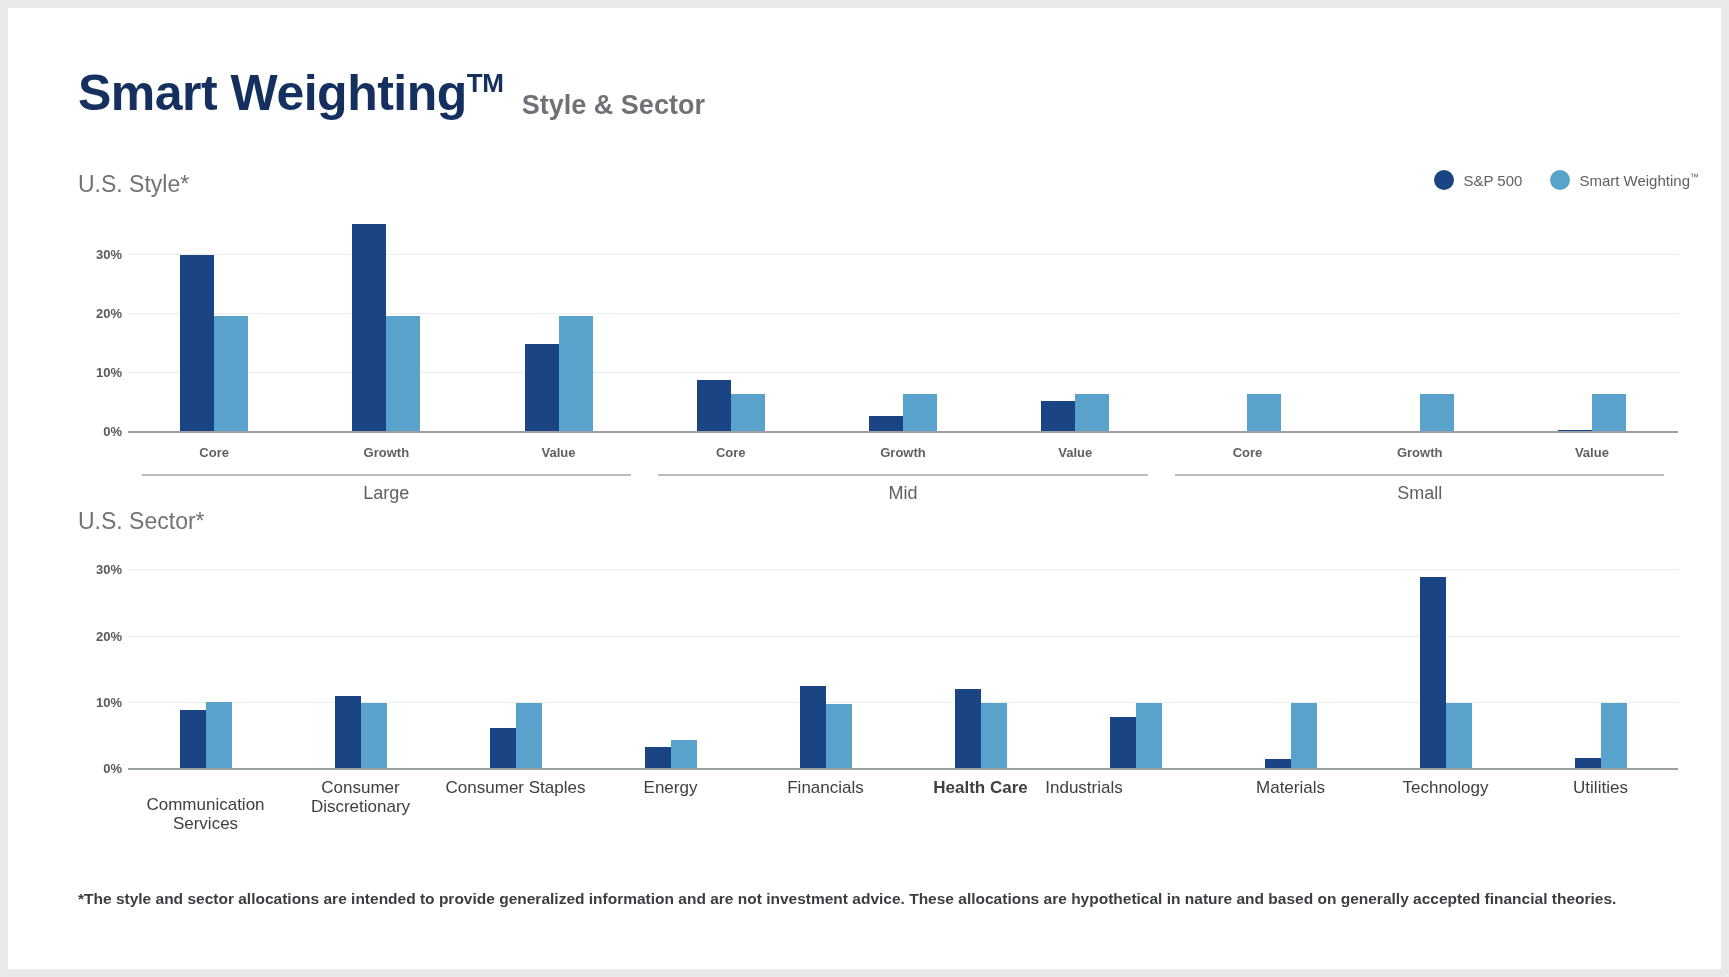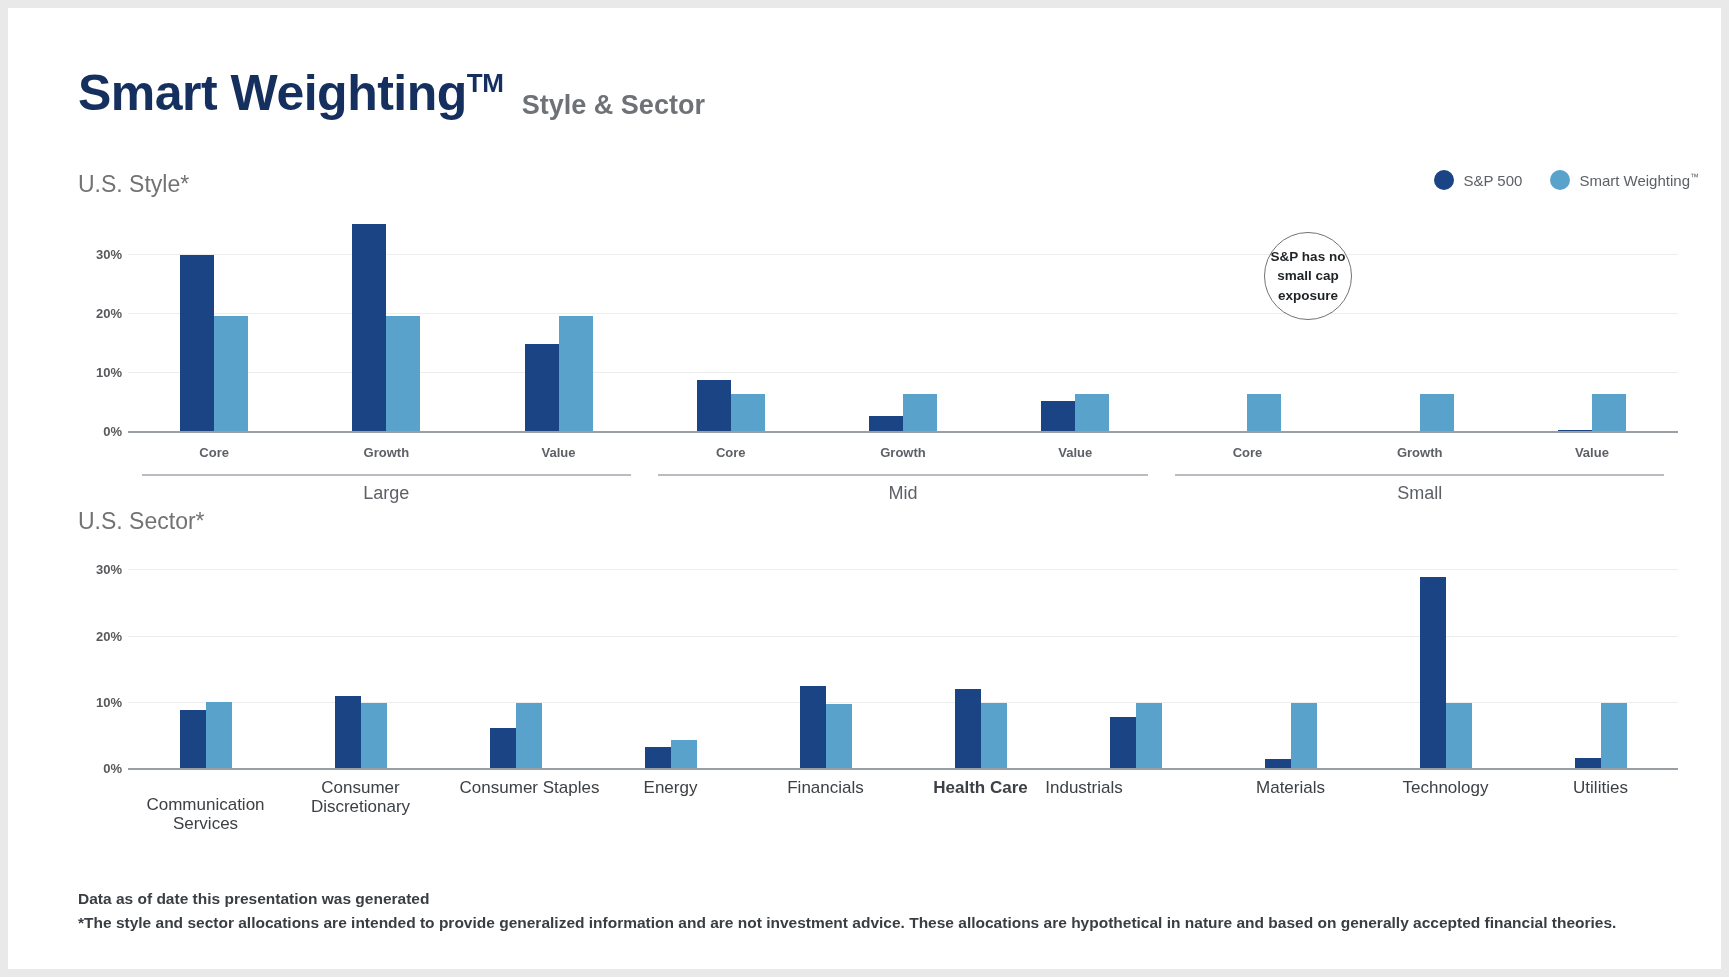--- a/index.html
+++ b/index.html
@@ -168,23 +168,20 @@
       <div class="xlabel-style" style="left: 1341.67px; width: 172.222px; margin-left: 0px;">Growth</div>
       <div class="xlabel-style" style="left: 1513.89px; width: 172.222px; margin-left: 0px;">Value</div>
       <div class="group-rule" style="left: 63.7778px; width: 489.111px;"></div>
       <div class="group-label" style="left: 308.333px;">Large</div>
       <div class="group-rule" style="left: 580.444px; width: 489.111px;"></div>
       <div class="group-label" style="left: 825px;">Mid</div>
       <div class="group-rule" style="left: 1097.11px; width: 489.111px;"></div>
       <div class="group-label" style="left: 1341.67px;">Small</div>
     </div>
 
-  <div id="annotation">
-    <span>S&amp;P has no small cap exposure</span>
-  </div>
 
   <div class="chart" id="sector-chart">
     <div class="plot" id="sector-plot">
         <div class="ytick" style="top: 212px;">0%</div>
         <div class="gridline" style="top: 145.75px;"></div>
         <div class="ytick" style="top: 145.75px;">10%</div>
         <div class="gridline" style="top: 79.5px;"></div>
         <div class="ytick" style="top: 79.5px;">20%</div>
         <div class="gridline" style="top: 13.25px;"></div>
         <div class="ytick" style="top: 13.25px;">30%</div>
@@ -205,28 +202,27 @@
         <div class="bar sw" style="width: 26px; height: 64.925px; left: 1057.5px; bottom: 0px; top: 147.075px; background: rgb(88, 162, 203);"></div>
         <div class="bar sp" style="width: 26px; height: 9.275px; left: 1186.5px; bottom: 0px; top: 202.725px; background: rgb(27, 68, 132);"></div>
         <div class="bar sw" style="width: 26px; height: 64.925px; left: 1212.5px; bottom: 0px; top: 147.075px; background: rgb(88, 162, 203);"></div>
         <div class="bar sp" style="width: 26px; height: 191.462px; left: 1341.5px; bottom: 0px; top: 20.5375px; background: rgb(27, 68, 132);"></div>
         <div class="bar sw" style="width: 26px; height: 64.925px; left: 1367.5px; bottom: 0px; top: 147.075px; background: rgb(88, 162, 203);"></div>
         <div class="bar sp" style="width: 26px; height: 9.9375px; left: 1496.5px; bottom: 0px; top: 202.062px; background: rgb(27, 68, 132);"></div>
         <div class="bar sw" style="width: 26px; height: 64.925px; left: 1522.5px; bottom: 0px; top: 147.075px; background: rgb(88, 162, 203);"></div>
       </div>
   <div class="xlabel-sector" style="left: 127.5px; width: 150px; margin-left: 0px; margin-top: 17px;">Communication Services</div>
       <div class="xlabel-sector" style="left: 282.5px; width: 150px; margin-left: 0px;">Consumer Discretionary</div>
-      <div class="xlabel-sector" style="left: 437.5px; width: 150px; margin-left: 14px;">Consumer Staples</div>
+      <div class="xlabel-sector" style="left: 437.5px; width: 150px; margin-left: 0px;">Consumer Staples</div>
       <div class="xlabel-sector" style="left: 592.5px; width: 150px; margin-left: 0px;">Energy</div>
       <div class="xlabel-sector" style="left: 747.5px; width: 150px; margin-left: 0px;">Financials</div>
       <div class="xlabel-sector" style="left: 902.5px; width: 150px; margin-left: 0px; font-weight: bold;">Health Care</div>
       <div class="xlabel-sector" style="left: 1006px; width: 150px; margin-left: 0px;">Industrials</div>
       <div class="xlabel-sector" style="left: 1212.5px; width: 150px; margin-left: 0px;">Materials</div>
       <div class="xlabel-sector" style="left: 1367.5px; width: 150px; margin-left: 0px;">Technology</div>
       <div class="xlabel-sector" style="left: 1522.5px; width: 150px; margin-left: 0px;">Utilities</div>
     </div>
 
   <div id="footnotes">
-      <p>Data as of date this presentation was generated</p>
       <p>*The style and sector allocations are intended to provide generalized information and are not investment advice. These allocations are hypothetical in nature and based on generally accepted financial theories.</p>
     </div>
 
 </div>
 
 </body></html>

